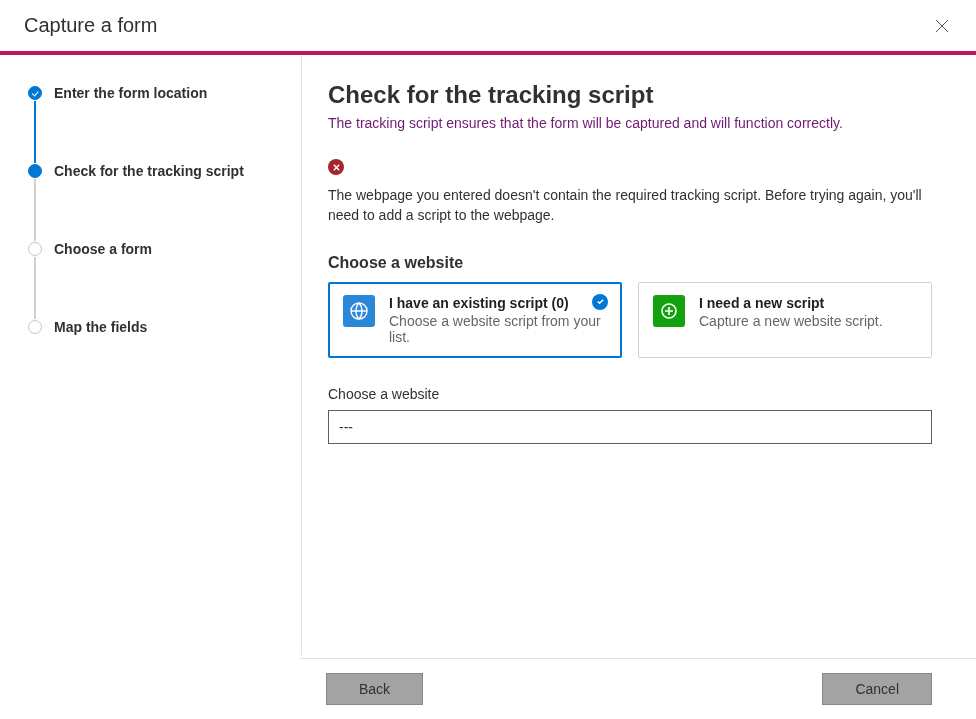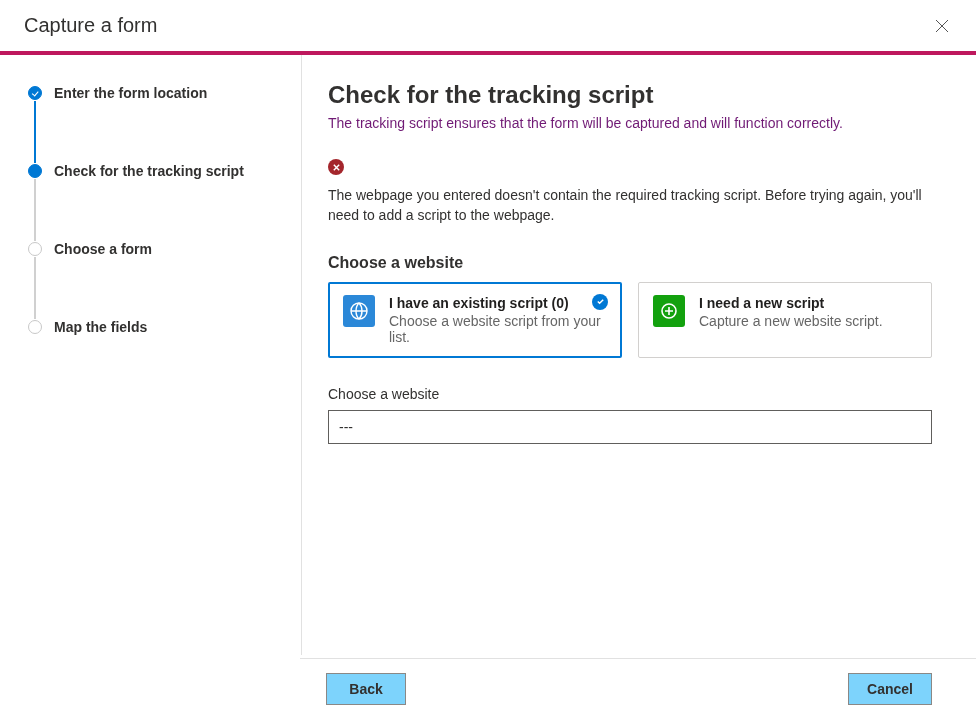--- a/index.html
+++ b/index.html
@@ -210,28 +210,27 @@
     left: 300px;
     right: 0;
     border-top: 1px solid #e1e1e1;
     padding: 14px 44px 14px 26px;
     display: flex;
     justify-content: space-between;
     background:#fff;
   }
   .btn {
     min-width: 80px;
-    padding: 7px 18px;
+    padding: 7px 32px;
     border: 1px solid #8a8886;
-    background: #7dd3fc;
+    background: #a3a3a3;
     font-size: 14px;
     font-family: inherit;
     cursor: pointer;
     color: #323130;
-    font-weight: bold;
   }
 </style>
 </head>
 <body>
 
 <div class="header">
   <h1>Capture a form</h1>
   <div class="close-btn">
     <svg width="14" height="14" viewBox="0 0 14 14">
         <path d="M1 1 L13 13 M13 1 L1 13" stroke="#555" stroke-width="1"></path>

